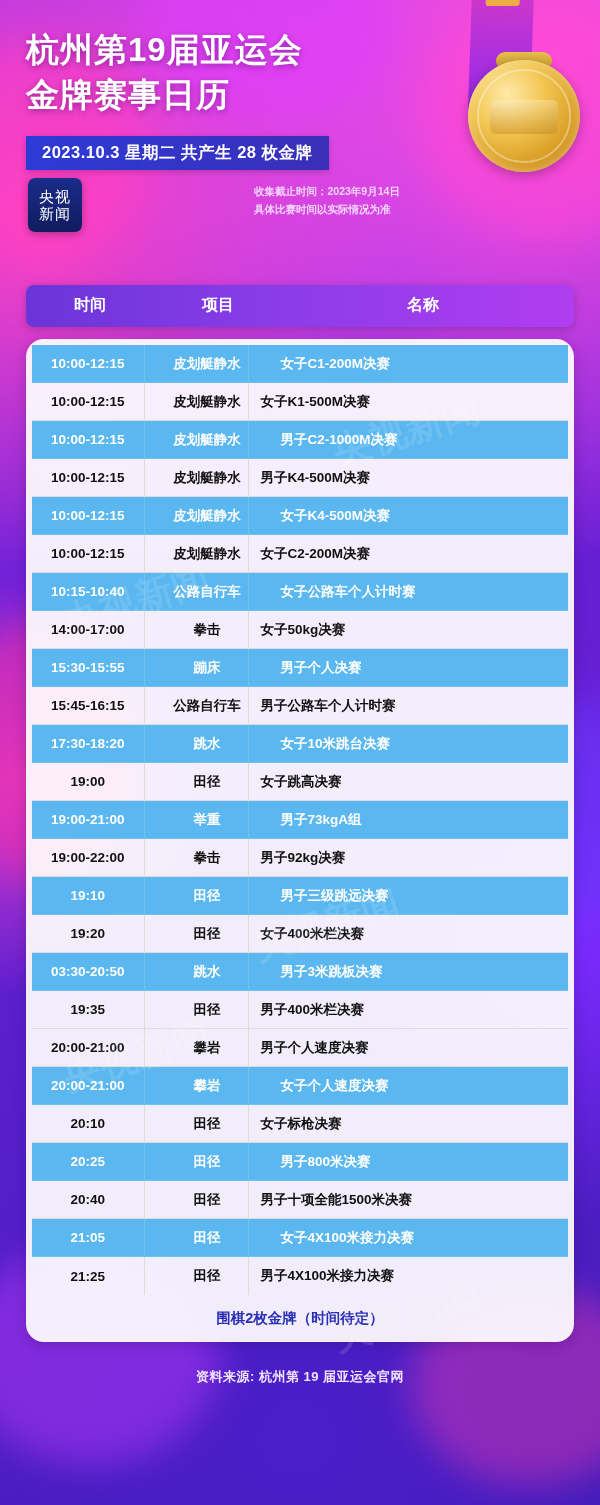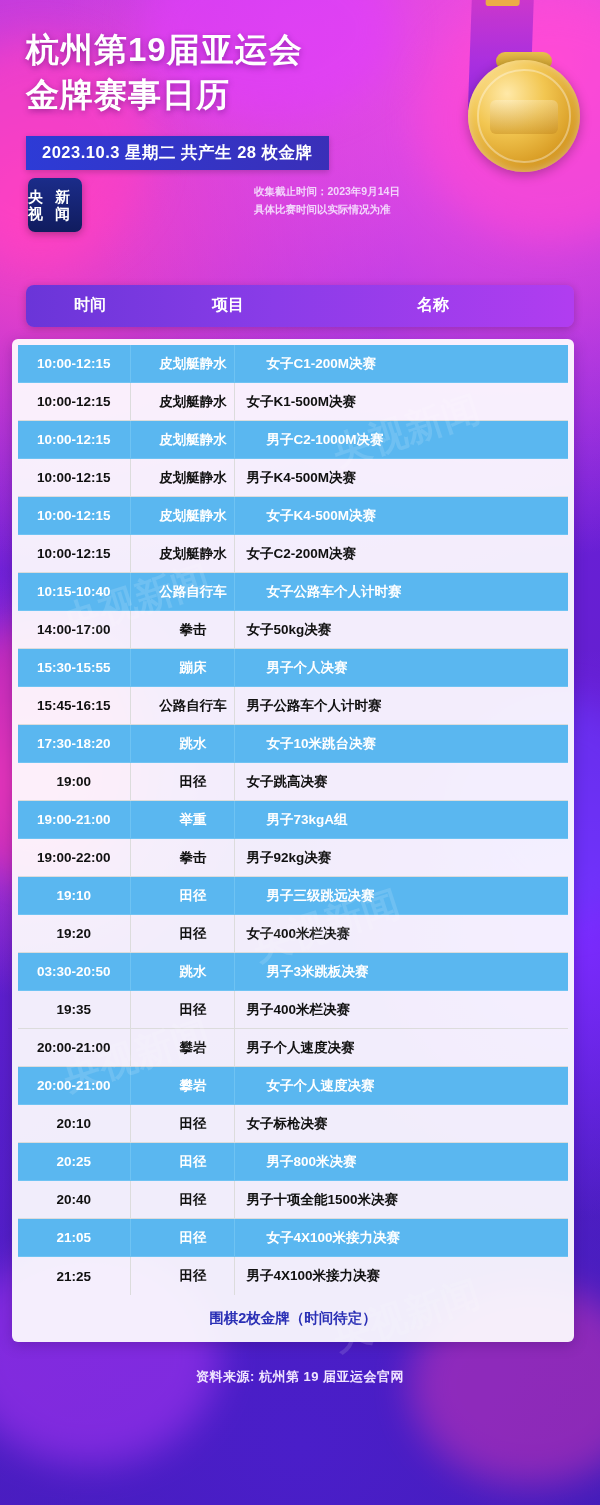--- a/index.html
+++ b/index.html
@@ -110,54 +110,53 @@
     opacity: .92;
   }
   .logo {
     position: absolute;
     left: 28px; top: 178px;
     width: 54px; height: 54px;
     background: linear-gradient(180deg,#1b2c8a,#101c5e);
     border-radius: 7px;
     color: #fff;
     font-size: 15px;
-    font-weight: bold;
+    font-weight: normal;
     line-height: 1.15;
-    display: flex; flex-direction: row;
+    display: flex; flex-direction: column;
     align-items: center; justify-content: center;
     letter-spacing: 1px;
     box-shadow: 0 2px 8px rgba(0,0,0,.3);
   }
 
   
   .colbar {
     position: relative;
     margin: 66px 26px 0 26px;
     height: 42px;
     border-radius: 8px;
     background: linear-gradient(90deg, #6a35d8 0%, #8a3ce8 45%, #b13df0 100%);
     display: flex;
     align-items: center;
     color: #fff;
     font-size: 16px;
     font-weight: bold;
     box-shadow: 0 2px 8px rgba(0,0,0,.22);
     z-index: 5;
-    gap: 10px;
   }
   .colbar .c1 { width: 128px; text-align: center; }
   .colbar .c2 { width: 128px; text-align: center; }
   .colbar .c3 { flex: 1; text-align: center; padding-right: 10px; }
 
   
   .card {
     position: relative;
-    margin: 12px 26px 0 12px;
+    margin: 12px 26px 0 26px;
     background: rgba(255,255,255,.92);
-    border-radius: 6px;
+    border-radius: 18px;
     padding: 6px;
     z-index: 5;
     box-shadow: 0 3px 14px rgba(40,0,80,.25);
   }
   table { width: 100%; border-collapse: collapse; table-layout: fixed; }
   td {
     height: 38px;
     font-size: 13.5px;
     font-weight: bold;
     color: #101010;

